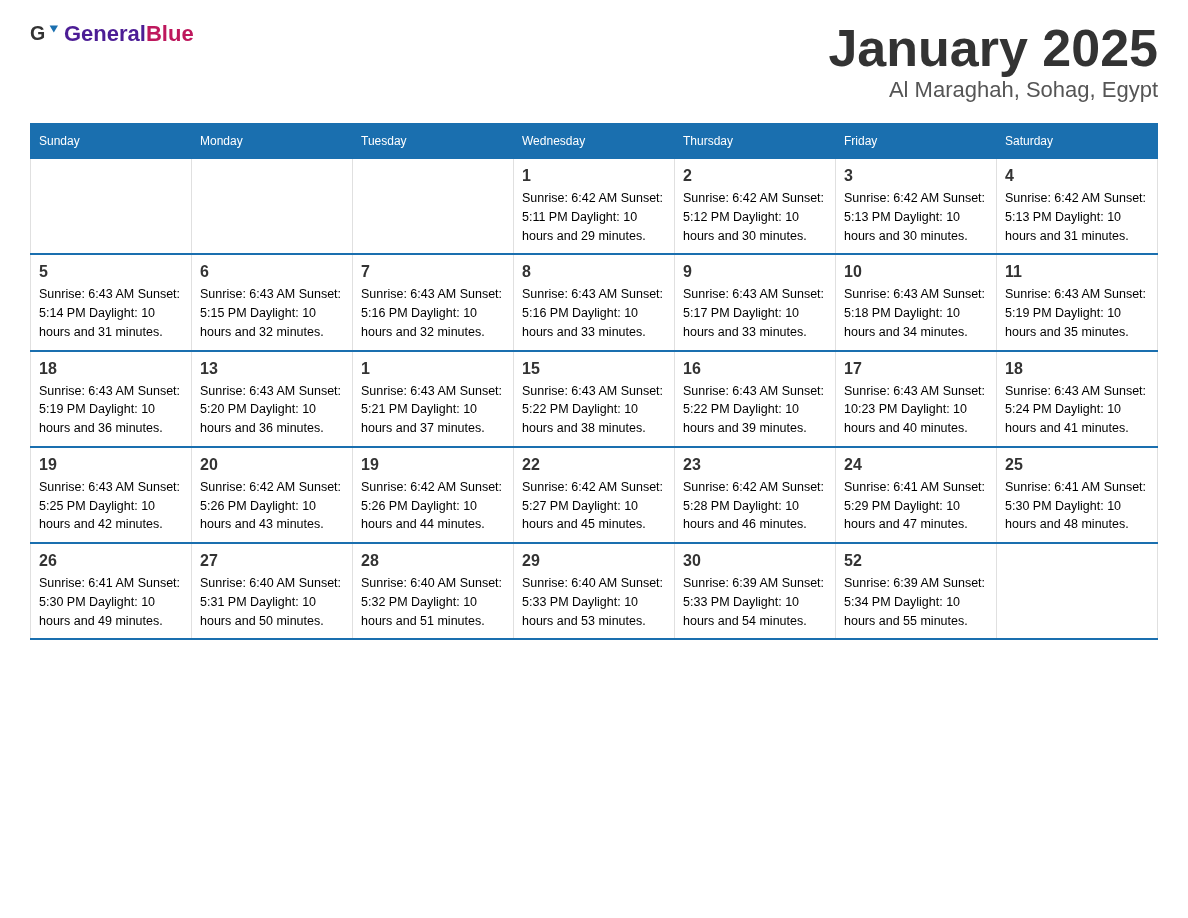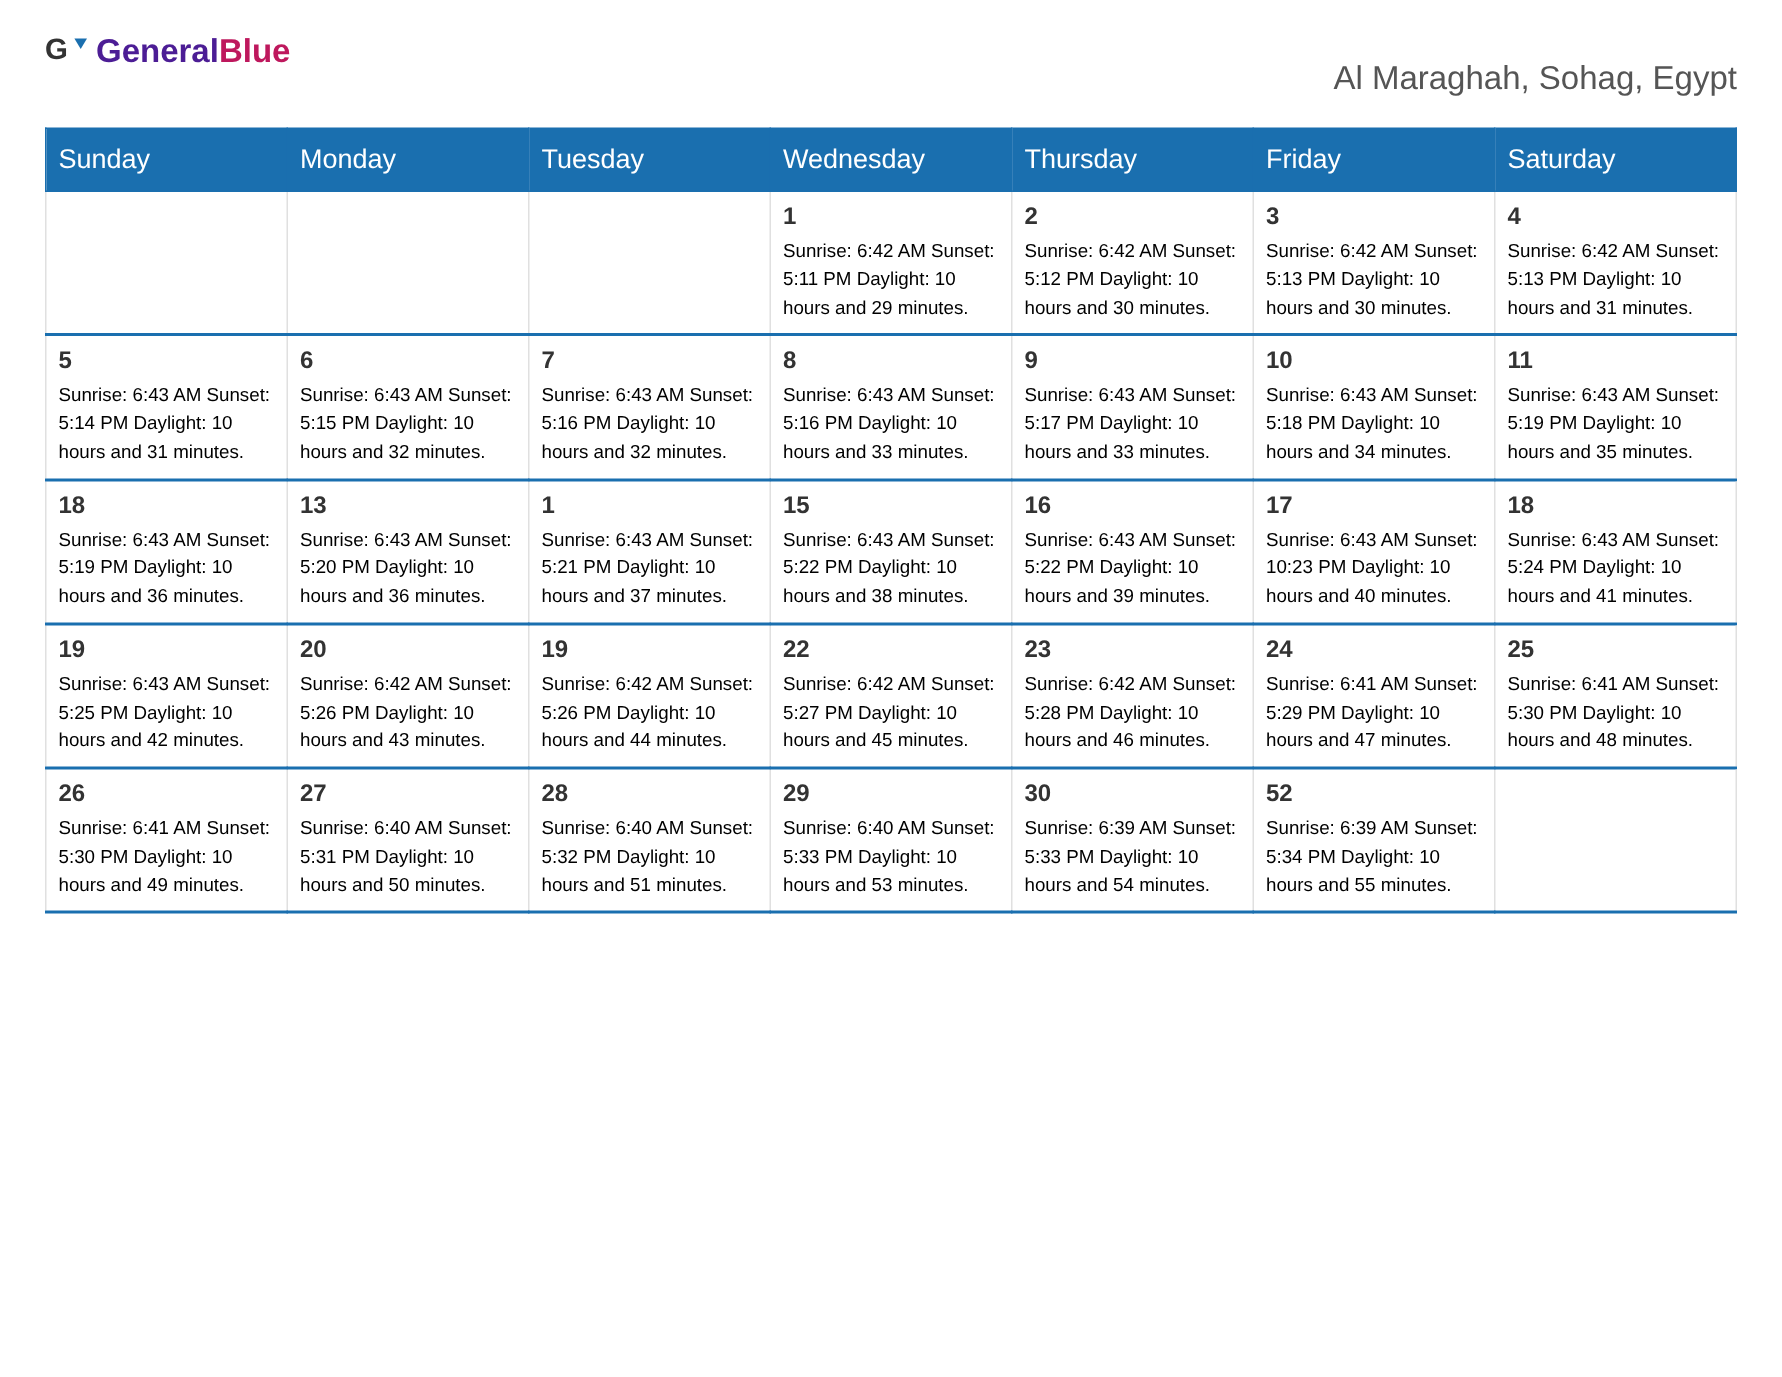--- a/index.html
+++ b/index.html
@@ -40,35 +40,35 @@
     }
     .calendar-title {
       font-size: 52px;
       font-weight: bold;
       color: #333;
       line-height: 1.1;
     }
     .calendar-subtitle {
       font-size: 22px;
       color: #555;
-      margin-top: 19px;
+      margin-top: 0;
     }
     .calendar {
       width: 100%;
       border-collapse: collapse;
       border: 1px solid #ccc;
     }
     .calendar thead tr {
       background-color: #1a6faf;
     }
     .calendar thead th {
       color: #fff;
       padding: 10px 8px;
       text-align: left;
-      font-size: 18px;
+      font-size: 12px;
       font-weight: normal;
       border: 1px solid #1a6faf;
     }
     .calendar tbody tr {
       border-bottom: 2px solid #1a6faf;
     }
     .calendar tbody td {
       vertical-align: top;
       padding: 8px 8px;
       border: 1px solid #e0e0e0;
@@ -99,20 +99,21 @@
   <div class="logo">
     <svg class="logo-icon" viewBox="0 0 40 40" xmlns="http://www.w3.org/2000/svg">
       <text x="0" y="28" font-size="28" font-weight="bold" fill="#333" font-family="Arial">G</text>
       <polygon points="28,8 40,8 34,18" fill="#1a6faf"></polygon>
     </svg>
     <div>
       <span class="logo-text-general">General</span><span class="logo-text-blue">Blue</span>
     </div>
   </div>
   <div class="title-section">
+    <div class="calendar-title">January 2025</div>
     <div class="calendar-subtitle">Al Maraghah, Sohag, Egypt</div>
   </div>
 </div>
 
 <table class="calendar">
   <thead>
     <tr>
 
     <th>Sunday</th>
         <th>Monday</th>

